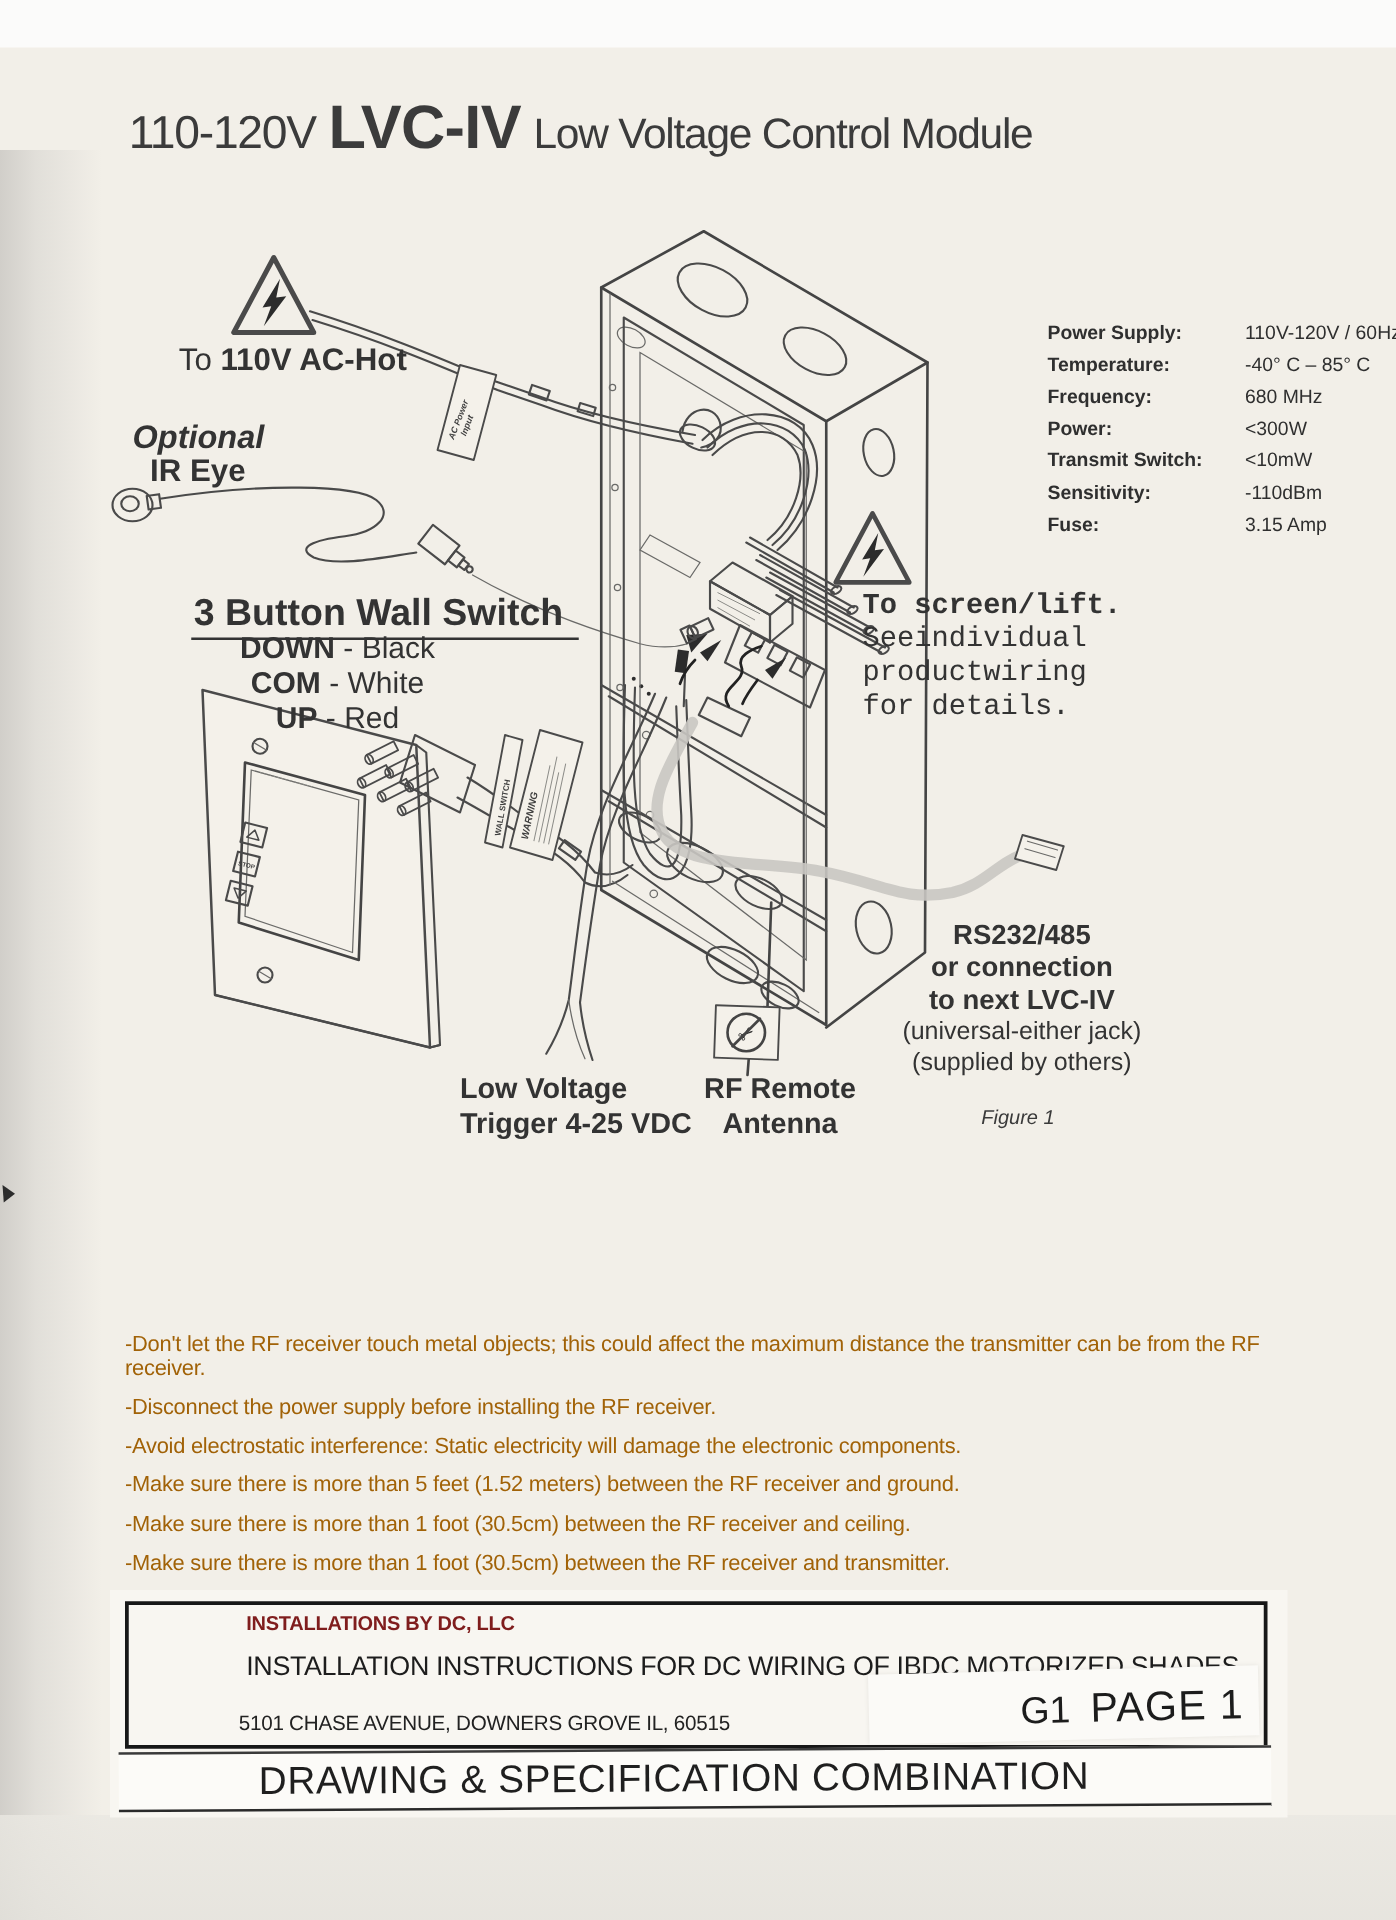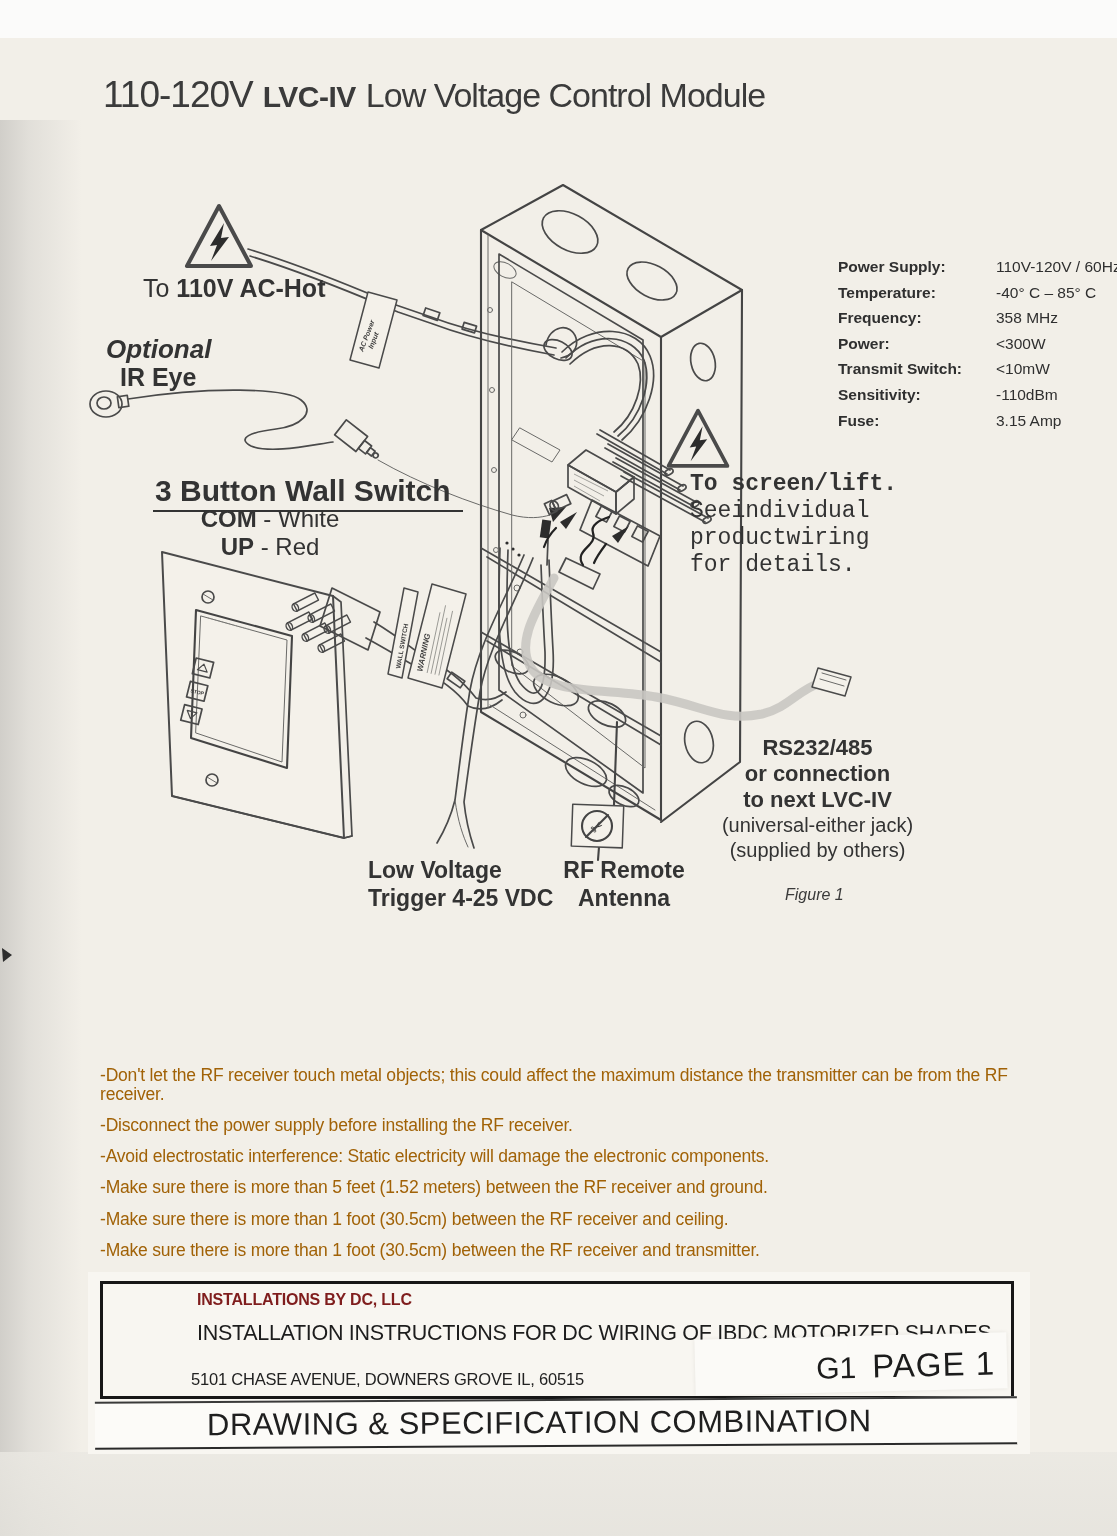--- a/index.html
+++ b/index.html
@@ -7,21 +7,21 @@
         font-family:"Liberation Sans", sans-serif;color:#2e2e2e;}
   .abs{position:absolute;}
   
   .scan-top{left:0;top:0;width:1117px;height:38px;background:#fbfbfa;}
   .scan-left{left:0;top:120px;width:82px;height:1416px;
      background:linear-gradient(90deg,#bfbdb9 0%,#d8d6d1 35%,rgba(242,239,232,0) 100%);opacity:.65;}
   .scan-bottom{left:0;top:1452px;width:1117px;height:84px;background:linear-gradient(180deg,#eae8e2,#e4e2dc);opacity:.8;}
   
   .title{left:103px;top:74px;white-space:nowrap;color:#3b3b3b;letter-spacing:-1px;}
   .title .pre{font-size:37px;font-weight:400;}
-  .title .model{font-size:30px;font-weight:800;margin:0 10px;letter-spacing:-0.5px;}
+  .title .model{font-size:49px;font-weight:800;margin:0 10px;letter-spacing:-0.5px;}
   .title .suf{font-size:34px;font-weight:400;}
   
   .specs{left:790px;top:254px;width:310px;font-size:15.5px;color:#2f2f2f;}
   .spec-row{height:25.6px;line-height:25.6px;white-space:nowrap;margin-left:48px;}
   .spec-label{display:inline-block;width:158px;font-weight:700;}
   
   .lab{color:#333;white-space:nowrap;}
   .ac-hot{left:143px;top:274px;font-size:25px;}
   .ac-hot b{font-weight:800;text-align:center;}
   .opt1{left:106px;top:334px;font-size:26px;font-weight:800;font-style:italic;}
@@ -309,35 +309,36 @@
     <polygon class="blk" points="2,948 12,955 3,962"></polygon>
   </svg>
 
   <div class="abs title">
     <span class="pre">110-120V</span><span class="model">LVC-IV</span><span class="suf">Low Voltage Control Module</span>
   </div>
 
   <div class="abs specs">
     <div class="spec-row"><span class="spec-label">Power Supply:</span><span>110V-120V / 60Hz</span></div>
     <div class="spec-row"><span class="spec-label">Temperature:</span><span>-40° C – 85° C</span></div>
-    <div class="spec-row"><span class="spec-label">Frequency:</span><span>358 MHz</span></div>
+    <div class="spec-row"><span class="spec-label">Frequency:</span><span>680 MHz</span></div>
     <div class="spec-row"><span class="spec-label">Power:</span><span>&lt;300W</span></div>
     <div class="spec-row"><span class="spec-label">Transmit Switch:</span><span>&lt;10mW</span></div>
     <div class="spec-row"><span class="spec-label">Sensitivity:</span><span>-110dBm</span></div>
     <div class="spec-row"><span class="spec-label">Fuse:</span><span>3.15 Amp</span></div>
   </div>
 
   <div class="abs lab ac-hot">
     <span>To</span> <b>110V AC-Hot</b>
   </div>
   <div class="abs lab opt1">Optional</div>
   <div class="abs lab opt2">IR Eye</div>
 
   <div class="abs lab ws-title">3 Button Wall Switch</div>
   <div class="abs lab ws-lines">
+    <div><b>DOWN</b> <span>- Black</span></div>
     <div><b>COM</b> <span>- White</span></div>
     <div><b>UP</b> <span>- Red</span></div>
   </div>
 
   <div class="abs lab screen-lift">
     <div class="t">To screen/lift.</div>
     <div>Seeindividual</div>
     <div>productwiring</div>
     <div>for details.</div>
   </div>

